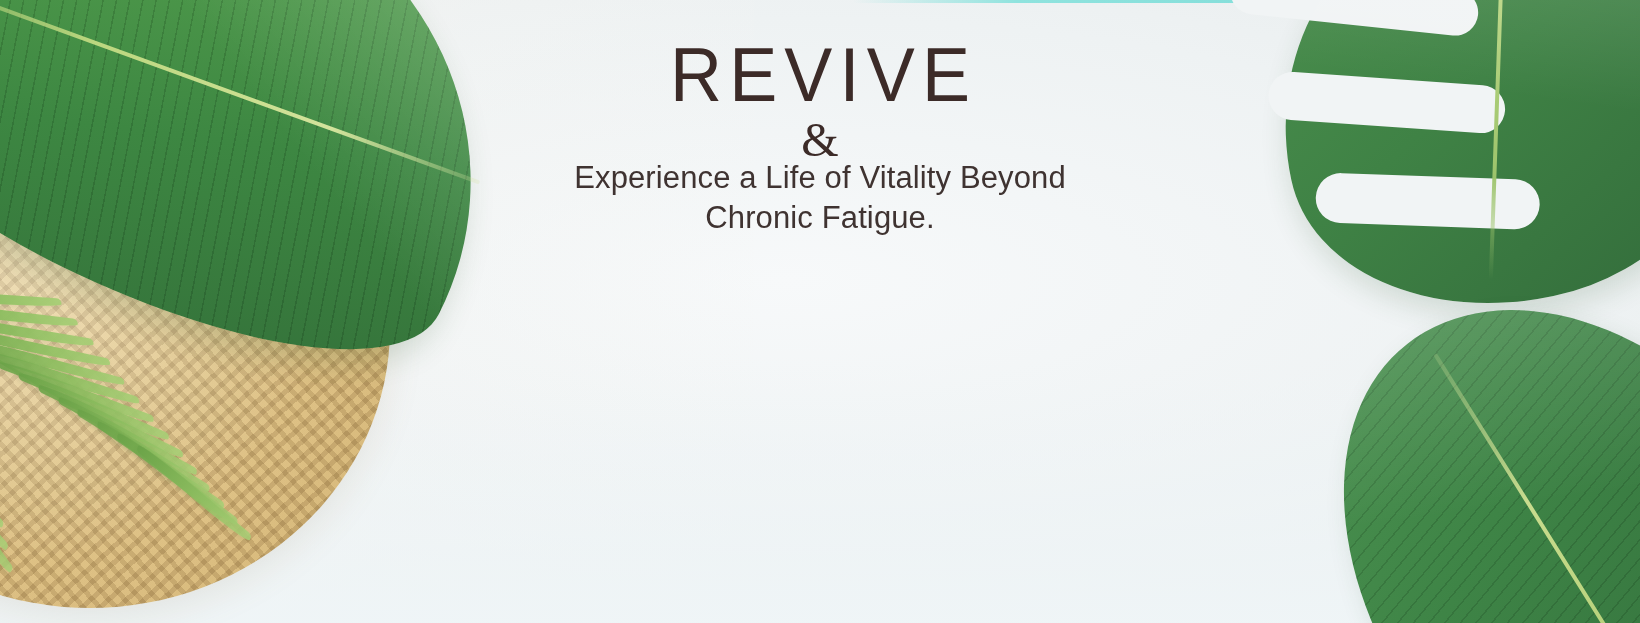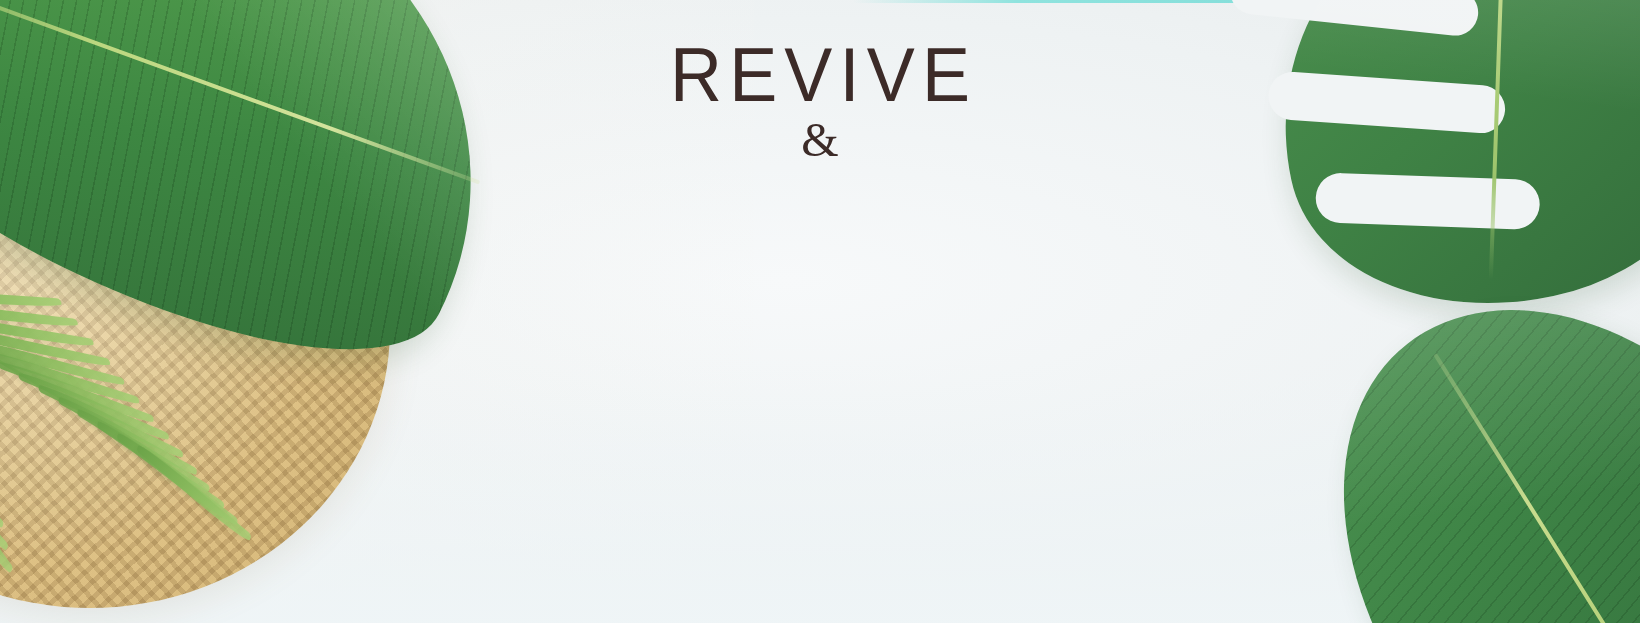--- a/index.html
+++ b/index.html
@@ -308,16 +308,20 @@
     <div class="sheen"></div>
   </div>
 
   <div class="content">
 
     <div class="wordmark-revive">REVIVE</div>
 
     <div class="wordmark-amp">&amp;</div>
 
 
+    <div class="tagline">
+      <span>Experience a Life of Vitality Beyond</span>
+      <span class="line2">Chronic Fatigue.</span>
+    </div>
 
 
   </div>
 </div>
 
 </body></html>

